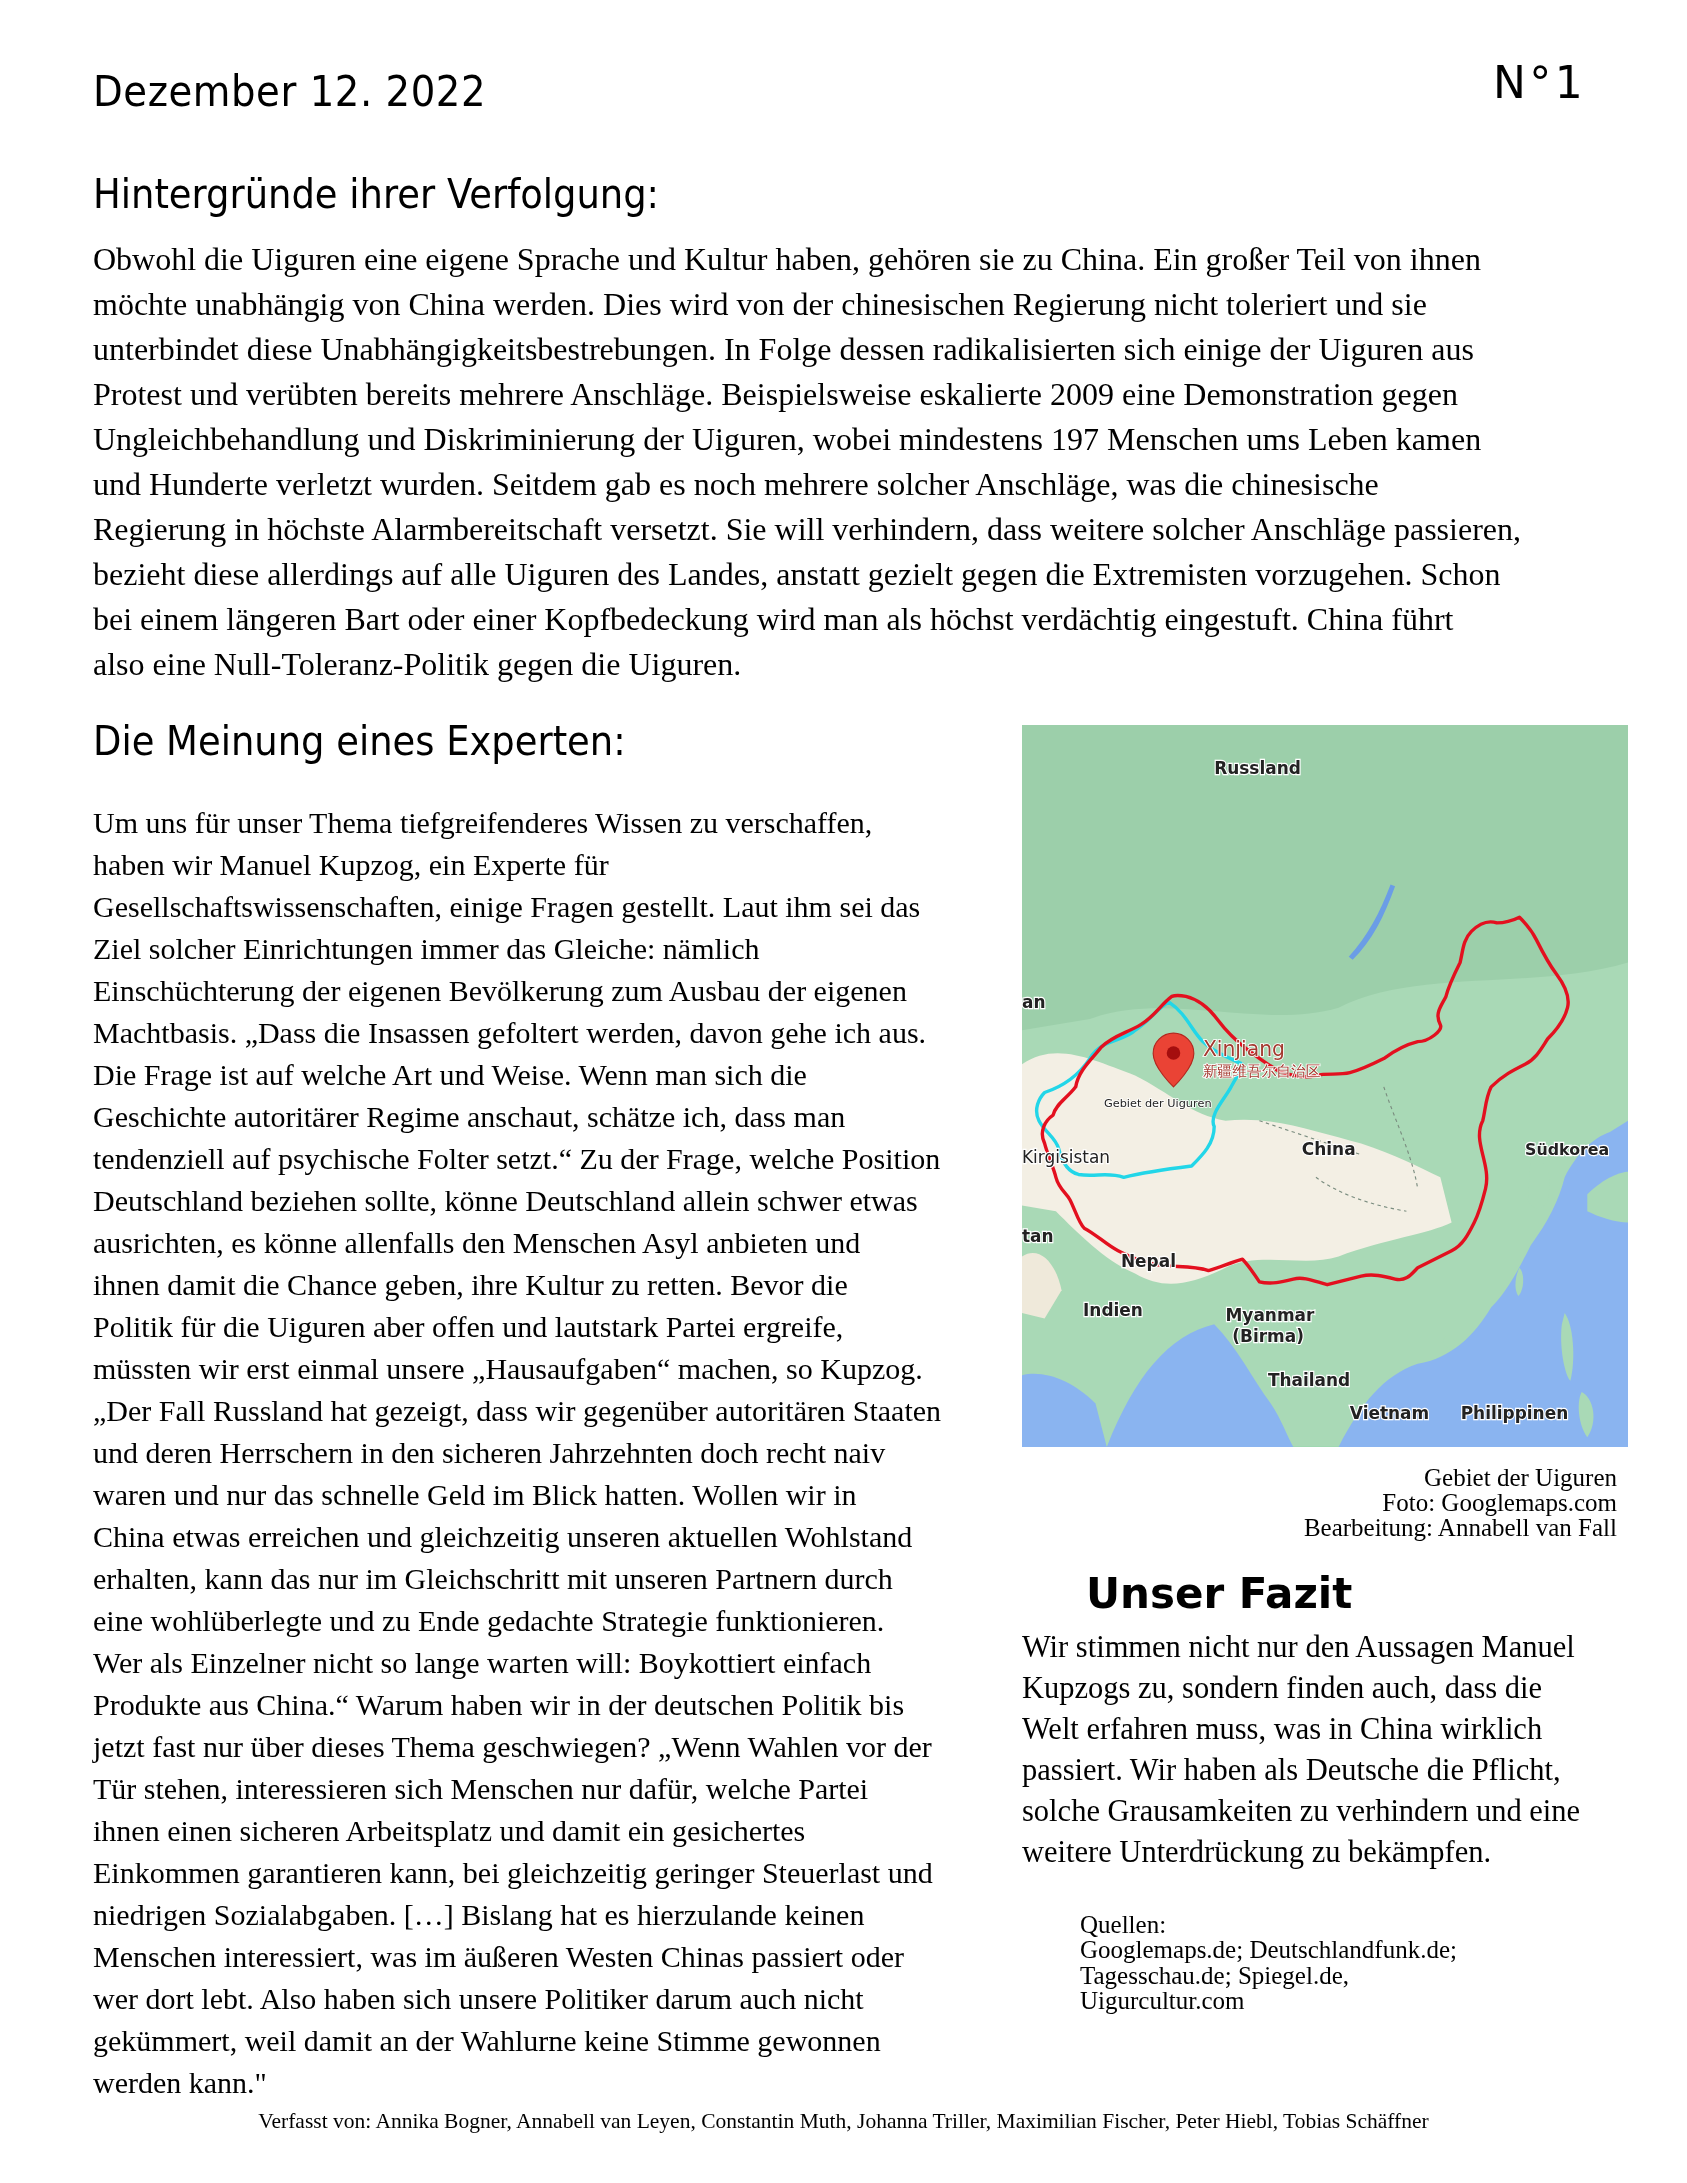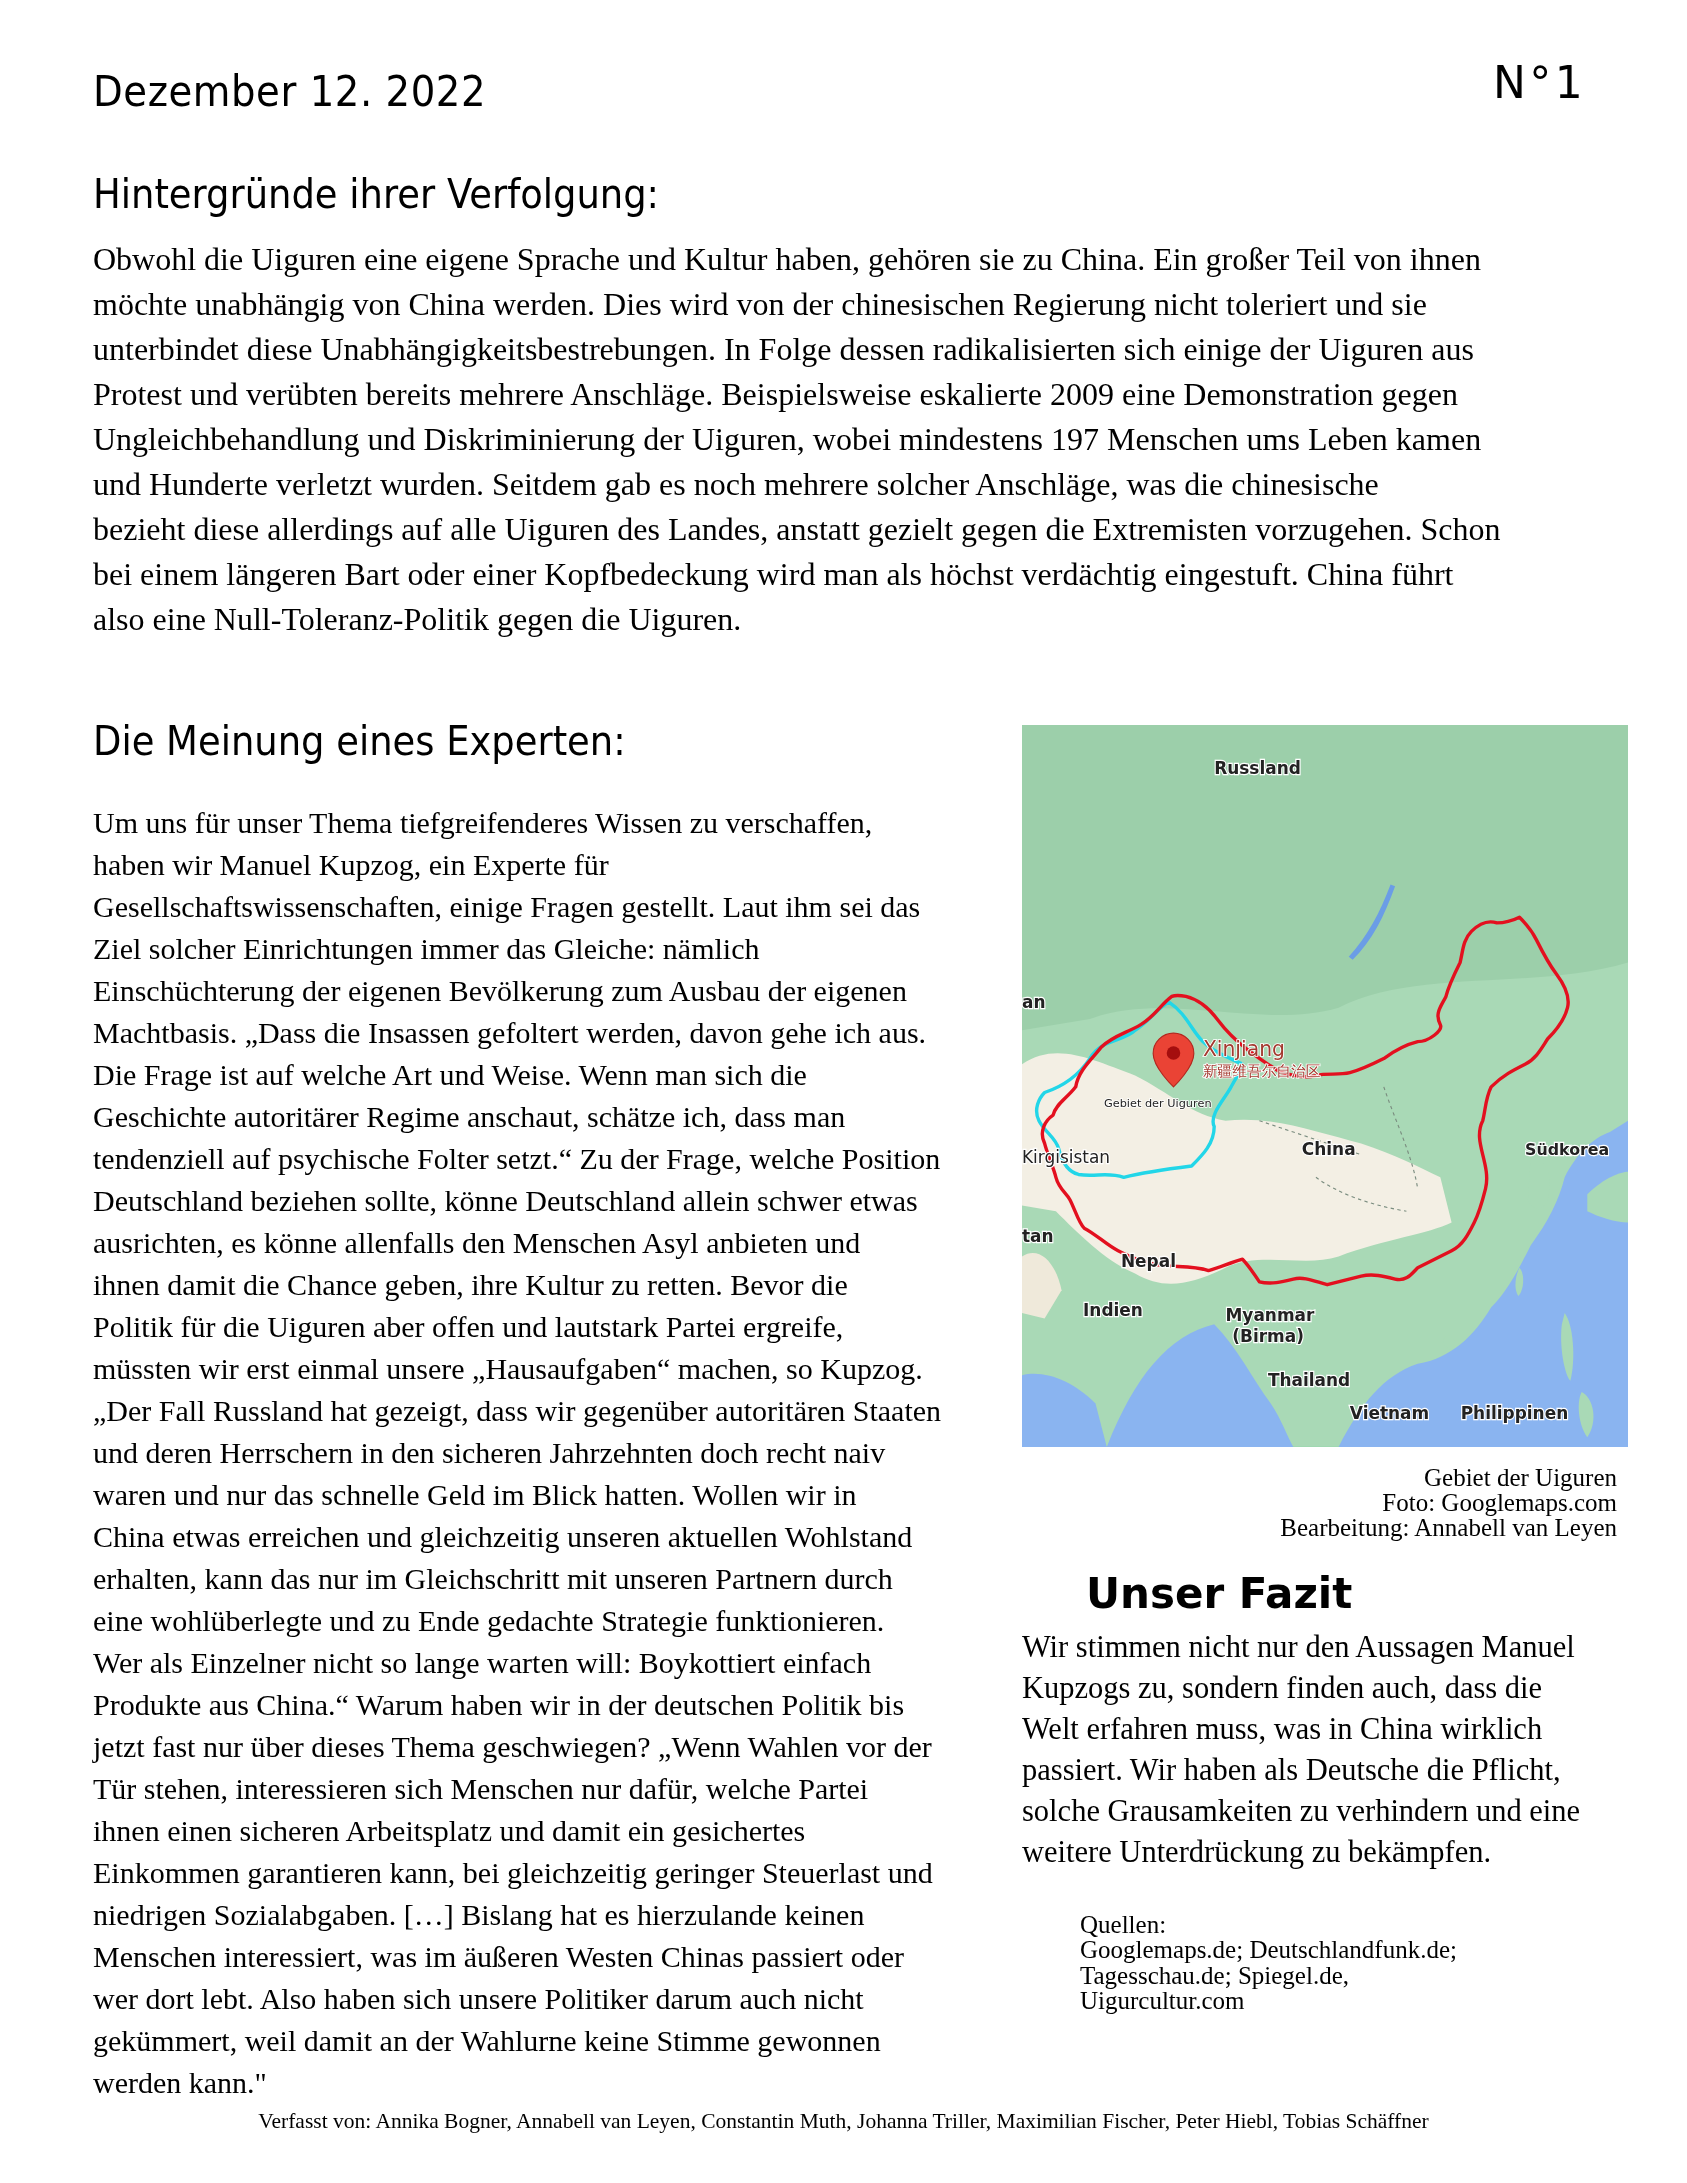--- a/index.html
+++ b/index.html
@@ -41,20 +41,21 @@
 <div id="issue" class="abs sans">N°1</div>
 
 <h2 id="h-background" class="abs sans h2" style="margin:0">Hintergründe ihrer Verfolgung:</h2>
 <div id="body-background" class="abs serif">
   <span class="ln">Obwohl die Uiguren eine eigene Sprache und Kultur haben, gehören sie zu China. Ein großer Teil von ihnen</span>
   <span class="ln">möchte unabhängig von China werden. Dies wird von der chinesischen Regierung nicht toleriert und sie</span>
   <span class="ln">unterbindet diese Unabhängigkeitsbestrebungen. In Folge dessen radikalisierten sich einige der Uiguren aus</span>
   <span class="ln">Protest und verübten bereits mehrere Anschläge. Beispielsweise eskalierte 2009 eine Demonstration gegen</span>
   <span class="ln">Ungleichbehandlung und Diskriminierung der Uiguren, wobei mindestens 197 Menschen ums Leben kamen</span>
   <span class="ln">und Hunderte verletzt wurden. Seitdem gab es noch mehrere solcher Anschläge, was die chinesische</span>
+  <span class="ln">Regierung in höchste Alarmbereitschaft versetzt. Sie will verhindern, dass weitere solcher Anschläge passieren,</span>
   <span class="ln">bezieht diese allerdings auf alle Uiguren des Landes, anstatt gezielt gegen die Extremisten vorzugehen. Schon</span>
   <span class="ln">bei einem längeren Bart oder einer Kopfbedeckung wird man als höchst verdächtig eingestuft. China führt</span>
   <span class="ln">also eine Null-Toleranz-Politik gegen die Uiguren.</span>
 </div>
 
 <h2 id="h-expert" class="abs sans h2" style="margin:0">Die Meinung eines Experten:</h2>
 <div id="body-expert" class="abs serif">
   <span class="ln">Um uns für unser Thema tiefgreifenderes Wissen zu verschaffen,</span>
   <span class="ln">haben wir Manuel Kupzog, ein Experte für</span>
   <span class="ln">Gesellschaftswissenschaften, einige Fragen gestellt. Laut ihm sei das</span>
@@ -142,21 +143,21 @@
     </g>
     <text x="145" y="675" font-family="DejaVu Sans, sans-serif" font-size="20" fill="#222" stroke="#ffffff" stroke-width="3" paint-order="stroke">Gebiet der Uiguren</text>
     <text x="320" y="585" font-family="DejaVu Sans, sans-serif" font-size="36" fill="#a33a2f" stroke="#ffffff" stroke-width="3" paint-order="stroke">Xinjiang</text>
     <text x="320" y="620" font-family="DejaVu Sans, sans-serif" font-size="26" fill="#a33a2f" stroke="#ffffff" stroke-width="3" paint-order="stroke">新疆维吾尔自治区</text>
   </svg>
 </div>
 
 <div id="caption" class="abs serif">
   <div>Gebiet der Uiguren</div>
   <div>Foto: Googlemaps.com</div>
-  <div>Bearbeitung: Annabell van Leyen</div>
+  <div>Bearbeitung: Annabell van Fall</div>
 </div>
 
 <h2 id="h-fazit" class="abs sans" style="margin:0">Unser Fazit</h2>
 <div id="body-fazit" class="abs serif">
   <span class="ln">Wir stimmen nicht nur den Aussagen Manuel</span>
   <span class="ln">Kupzogs zu, sondern finden auch, dass die</span>
   <span class="ln">Welt erfahren muss, was in China wirklich</span>
   <span class="ln">passiert. Wir haben als Deutsche die Pflicht,</span>
   <span class="ln">solche Grausamkeiten zu verhindern und eine</span>
   <span class="ln">weitere Unterdrückung zu bekämpfen.</span>

